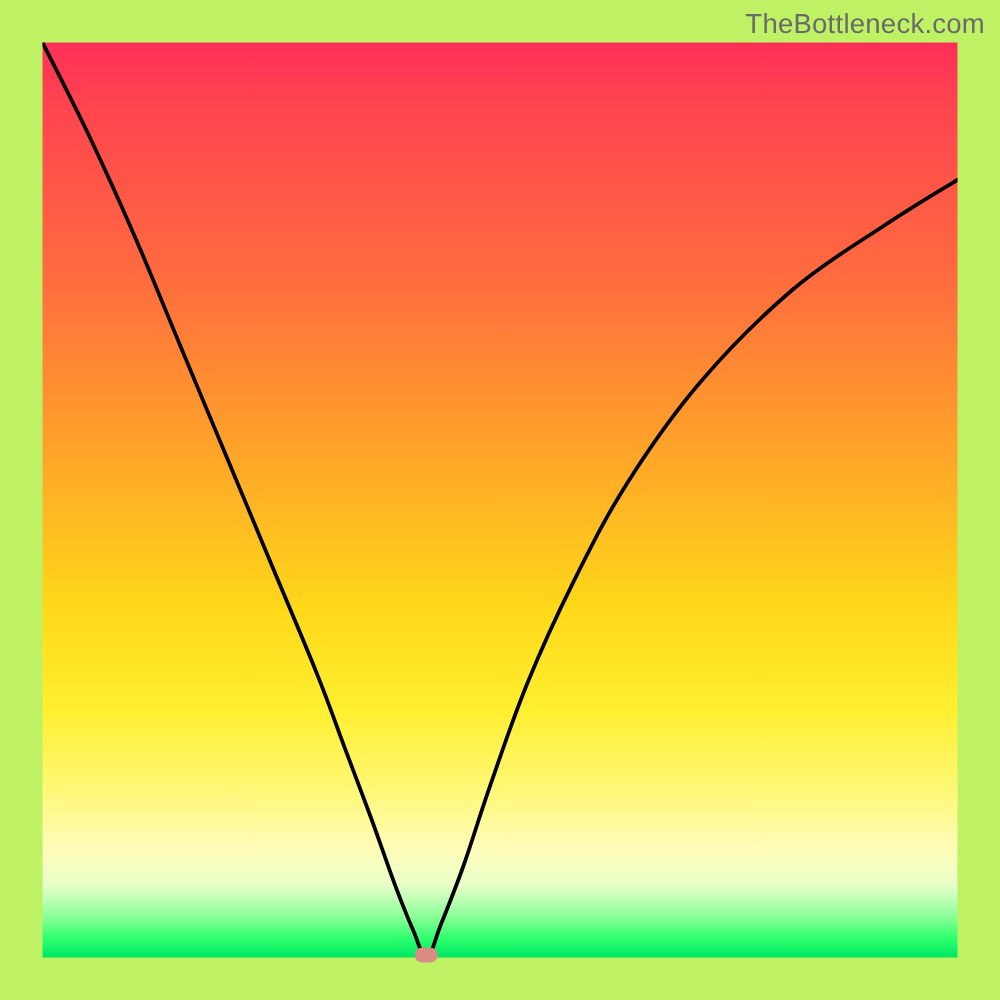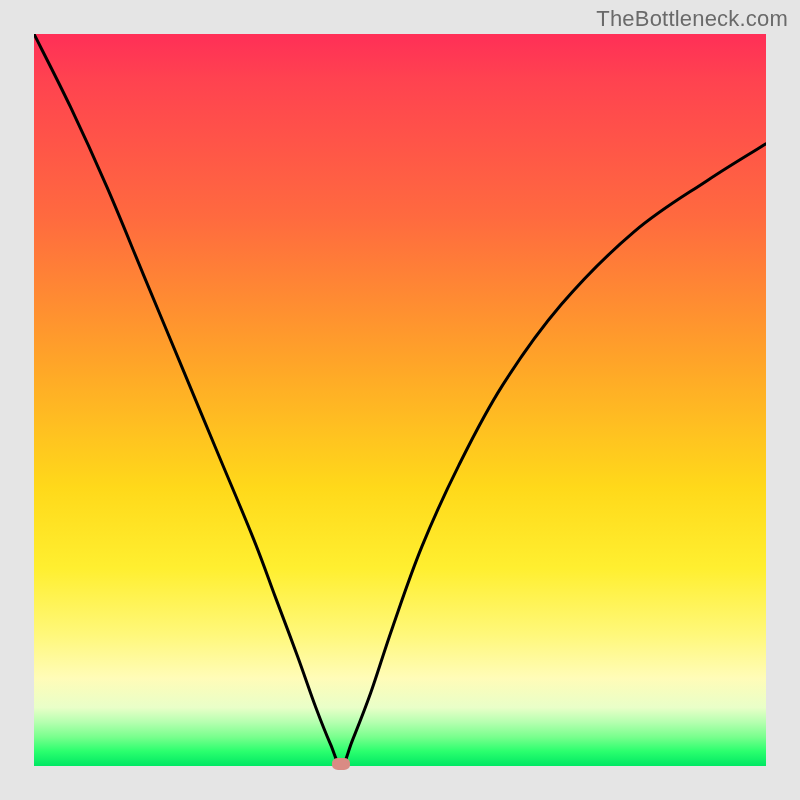--- a/index.html
+++ b/index.html
@@ -10,21 +10,21 @@
     background: #000;
     overflow: hidden;
     font-family: Arial, Helvetica, sans-serif;
   }
   .frame {
     position: absolute;
     top: 0;
     left: 0;
     width: 800px;
     height: 800px;
-    background: #e5e5e5;
+    background: #bef264;
   }
   .plot-area {
     position: absolute;
     top: 34px;
     left: 34px;
     width: 732px;
     height: 732px;
     
     background: linear-gradient(
       to bottom,

